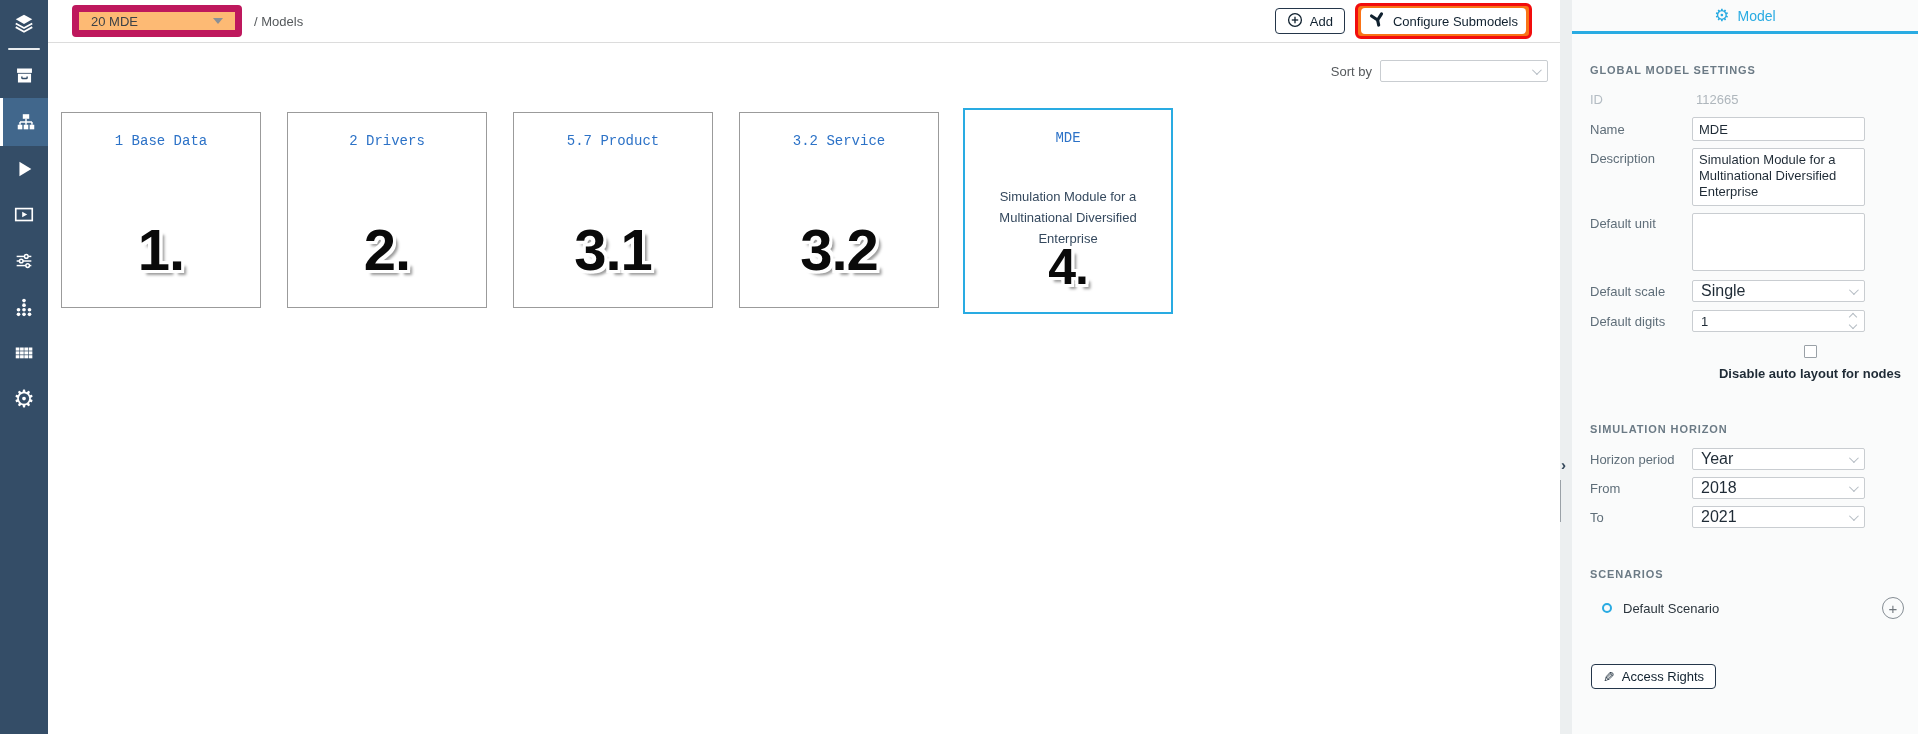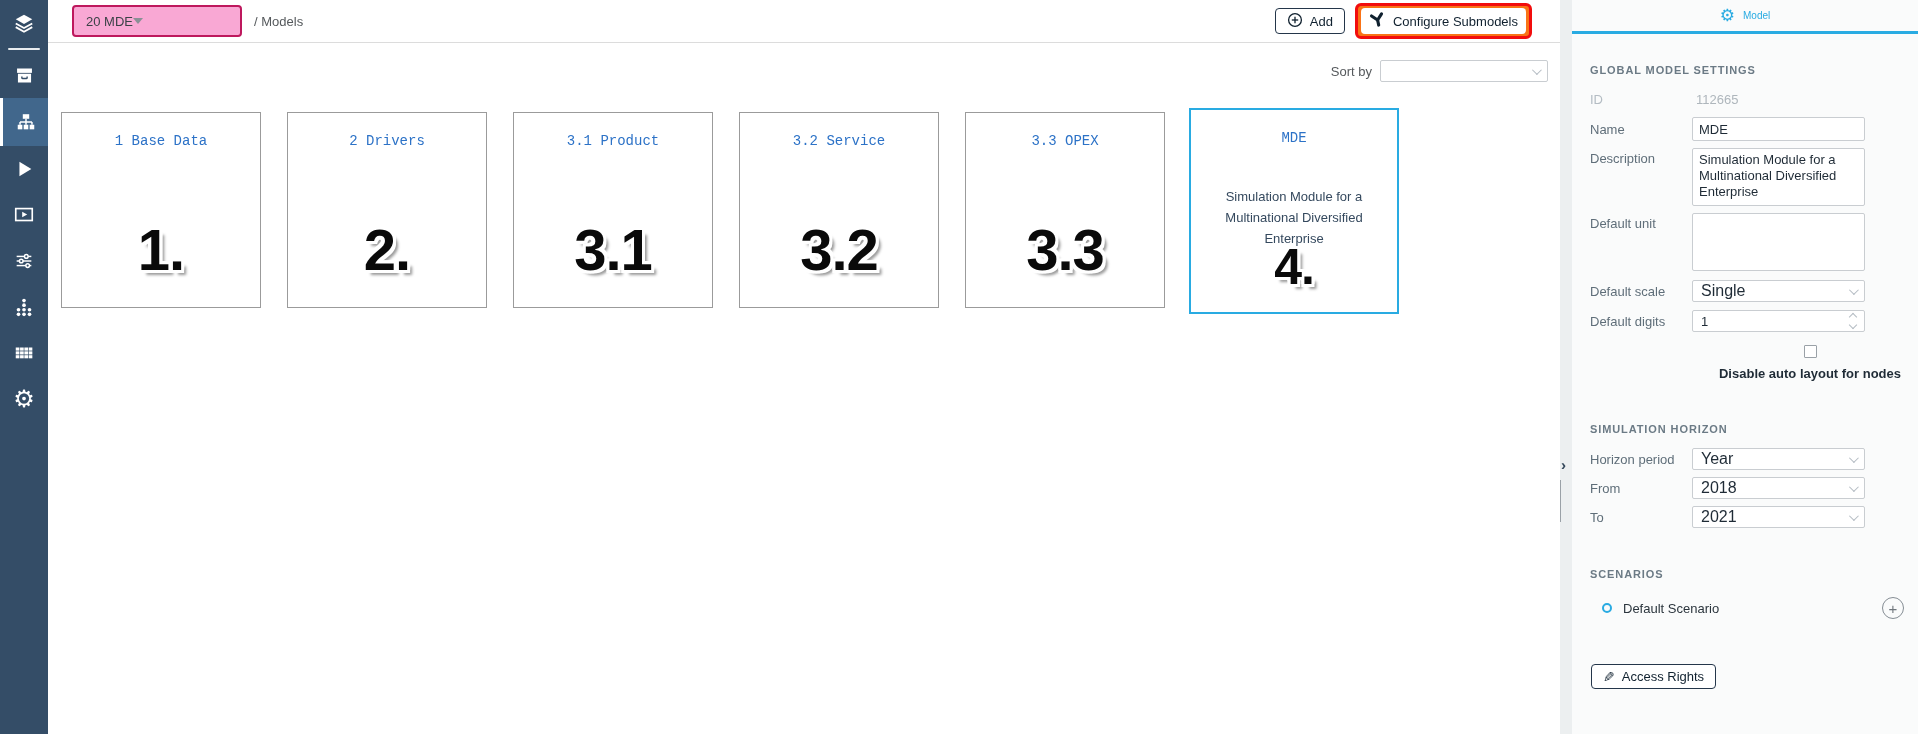--- a/index.html
+++ b/index.html
@@ -11,22 +11,22 @@
   .sidebar { position:absolute; left:0; top:0; width:48px; height:734px; background:#344d67; }
   .side-item { width:48px; height:46px; display:flex; align-items:center; justify-content:center; position:relative; }
   .side-item.active { background:#41678c; border-left:3px solid #fff; height:48px; }
   .side-divider { height:2px; background:#e8ecef; margin:2px 8px 2px 8px; border-radius:1px; }
   .side-item svg { display:block; }
   .gear-glyph { color:#fff; font-size:24px; line-height:24px; }
 
   
   .main { position:absolute; left:48px; top:0; width:1512px; height:734px; background:#fff; }
   .topbar { height:43px; border-bottom:1px solid #dcdcdc; display:flex; align-items:center; padding:0 28px 0 24px; }
-  .ws-select { width:170px; height:32px; border:2px solid #be185d; border-radius:4px; background:#f9a8d4;
-               display:flex; align-items:center; padding:0 12px; cursor:pointer; }
+  .ws-select { width:170px; height:32px; border:7px solid #be185d; border-radius:4px; background:#fdba74;
+               display:flex; align-items:center; justify-content:space-between; padding:0 12px; cursor:pointer; }
   .ws-select span { font-size:13px; color:#3c4247; }
   .caret-down { width:0; height:0; border-left:5px solid transparent; border-right:5px solid transparent; border-top:6px solid #8a9096; }
   .breadcrumb { font-size:13px; color:#55595c; margin-left:12px; }
   .tb-spacer { flex:1; }
   .btn { display:inline-flex; align-items:center; gap:7px; background:#fff; border:1px solid #24364a; border-radius:4px;
          height:26px; padding:0 11px; font-size:13px; color:#10212f; cursor:pointer; font-family:inherit; }
   .red-annotation { border:3px solid #f20d0d; border-radius:6px; margin-left:10px; padding:2px 3px; background:#f97316;
                     display:flex; align-items:center; }
   .red-annotation .btn { border:none; padding:0 8px; }
 
@@ -55,21 +55,21 @@
   
   .gutter { position:absolute; left:1560px; top:0; width:12px; height:734px; background:#eceff0; }
   .gutter-chev { position:absolute; left:1px; top:456px; font-size:15px; font-weight:bold; color:#33475a; cursor:pointer; }
   .gutter-line { position:absolute; left:0; top:480px; width:1px; height:42px; background:#9aa1a7; }
 
   
   .panel { position:absolute; left:1572px; top:0; width:346px; height:734px; background:#fafbfb; }
   .panel-header { height:34px; display:flex; align-items:center; justify-content:center; gap:8px;
                   border-bottom:3px solid #29abe2; cursor:pointer; }
   .panel-header .gear-glyph { color:#29abe2; font-size:17px; line-height:17px; }
-  .panel-title { font-size:10px; color:#29abe2; }
+  .panel-title { font-size:14px; color:#29abe2; }
   .panel-body { padding-left:18px; }
   .section-title { margin-top:30px; font-size:11px; font-weight:bold; letter-spacing:0.9px; color:#6b7a85; }
   .frow { display:flex; align-items:center; }
   .frow.top { align-items:flex-start; }
   .flabel { width:102px; flex:none; font-size:13px; color:#5f6e79; }
   .frow.top .flabel { padding-top:3px; }
   .fmuted { color:#b4bcc3; }
   .fvalue-muted { font-size:13px; color:#aeb6bc; padding-left:4px; }
   .tinput { width:173px; height:24px; border:1px solid #c9cdd1; border-radius:2px; background:#fff;
             font-size:13px; color:#1f2b36; padding:0 6px; font-family:inherit; }
@@ -242,30 +242,26 @@
       <div class="cards">
         <div class="card">
           <div class="card-title">1 Base Data</div>
           <div class="card-number">1.</div>
         </div>
         <div class="card">
           <div class="card-title">2 Drivers</div>
           <div class="card-number">2.</div>
         </div>
         <div class="card">
-          <div class="card-title">3.1 Product</div>
+          <div class="card-title">5.7 Product</div>
           <div class="card-number">3.1</div>
         </div>
         <div class="card">
           <div class="card-title">3.2 Service</div>
           <div class="card-number">3.2</div>
-        </div>
-        <div class="card">
-          <div class="card-title">3.3 OPEX</div>
-          <div class="card-number">3.3</div>
         </div>
         <div class="card selected">
           <div class="card-title">MDE</div>
           <div class="card-desc">Simulation Module for a Multinational Diversified Enterprise</div>
           <div class="card-number">4.</div>
         </div>
       </div>
     </div>
   </div>
 

